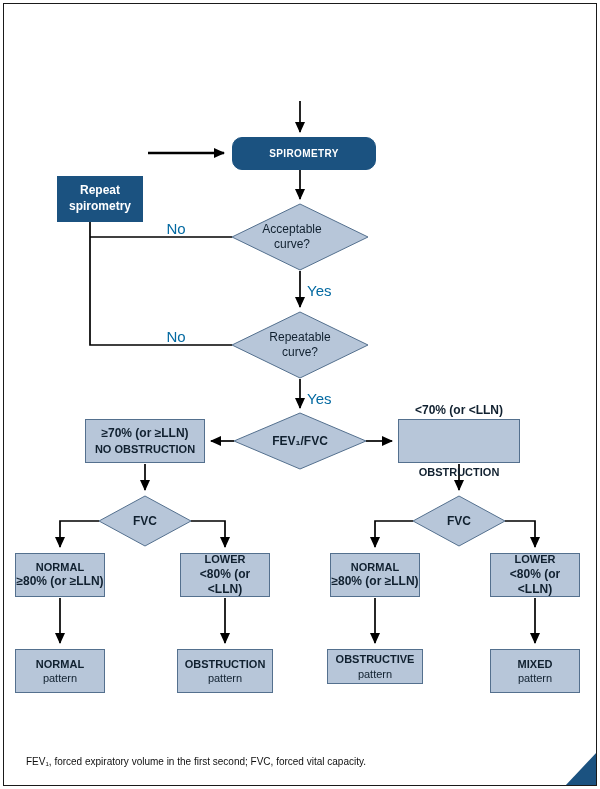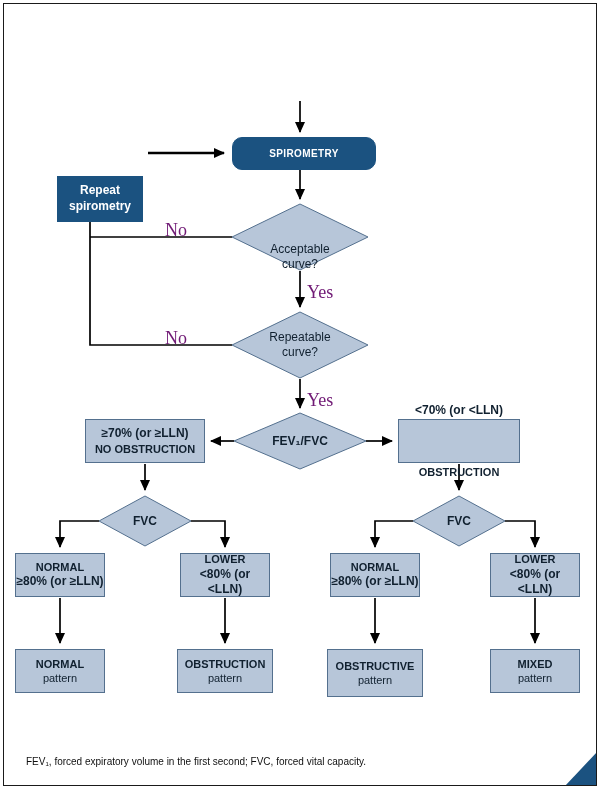--- a/index.html
+++ b/index.html
@@ -31,21 +31,21 @@
     font-size:11px;
   }
   .box.dark{background:var(--dark-blue);color:#ffffff;font-weight:bold;border:1px solid var(--dark-blue);}
   .box .b{font-weight:bold;}
   .box .s{font-size:12px;font-weight:bold;}
   .dlabel{
     position:absolute;z-index:2;text-align:center;transform:translate(-50%,-50%);
     line-height:1.25;pointer-events:none;font-size:12px;
   }
   .dlabel.b{font-weight:bold;}
-  .edge-label{position:absolute;z-index:2;font-size:18px;color:#701a75;font-family:Liberation Serif, serif;}
+  .edge-label{position:absolute;z-index:2;font-size:15px;color:#0369a1;}
   .cs-box{font-size:12px;}
 </style>
 </head>
 <body>
 
 <div id="page">
 
   <div class="frame"></div>
 
 
@@ -131,31 +131,31 @@
   <div class="box" style="left:15px;top:649px;width:90px;height:44px;">
     <span class="b">NORMAL</span>
     <span>pattern</span>
   </div>
 
   <div class="box" style="left:177px;top:649px;width:96px;height:44px;">
     <span class="b">OBSTRUCTION</span>
     <span>pattern</span>
   </div>
 
-  <div class="box" style="left:327px;top:649px;width:96px;height:48px;">
+  <div class="box" style="left:327px;top:649px;width:96px;height:35px;">
     <span class="b">OBSTRUCTIVE</span>
     <span>pattern</span>
   </div>
 
   <div class="box" style="left:490px;top:649px;width:90px;height:44px;">
     <span class="b">MIXED</span>
     <span>pattern</span>
   </div>
 
-  <div class="dlabel" style="left:300px;top:237px;width:110px;margin-top:20px;">
+  <div class="dlabel" style="left:292px;top:237px;width:110px;">
     <div>Acceptable</div>
     <div>curve?</div>
   </div>
 
   <div class="dlabel" style="left:300px;top:345px;width:110px;">
     <div>Repeatable</div>
     <div>curve?</div>
   </div>
 
   <div class="dlabel b" style="left:300px;top:441px;width:110px;">FEV₁/FVC</div>

